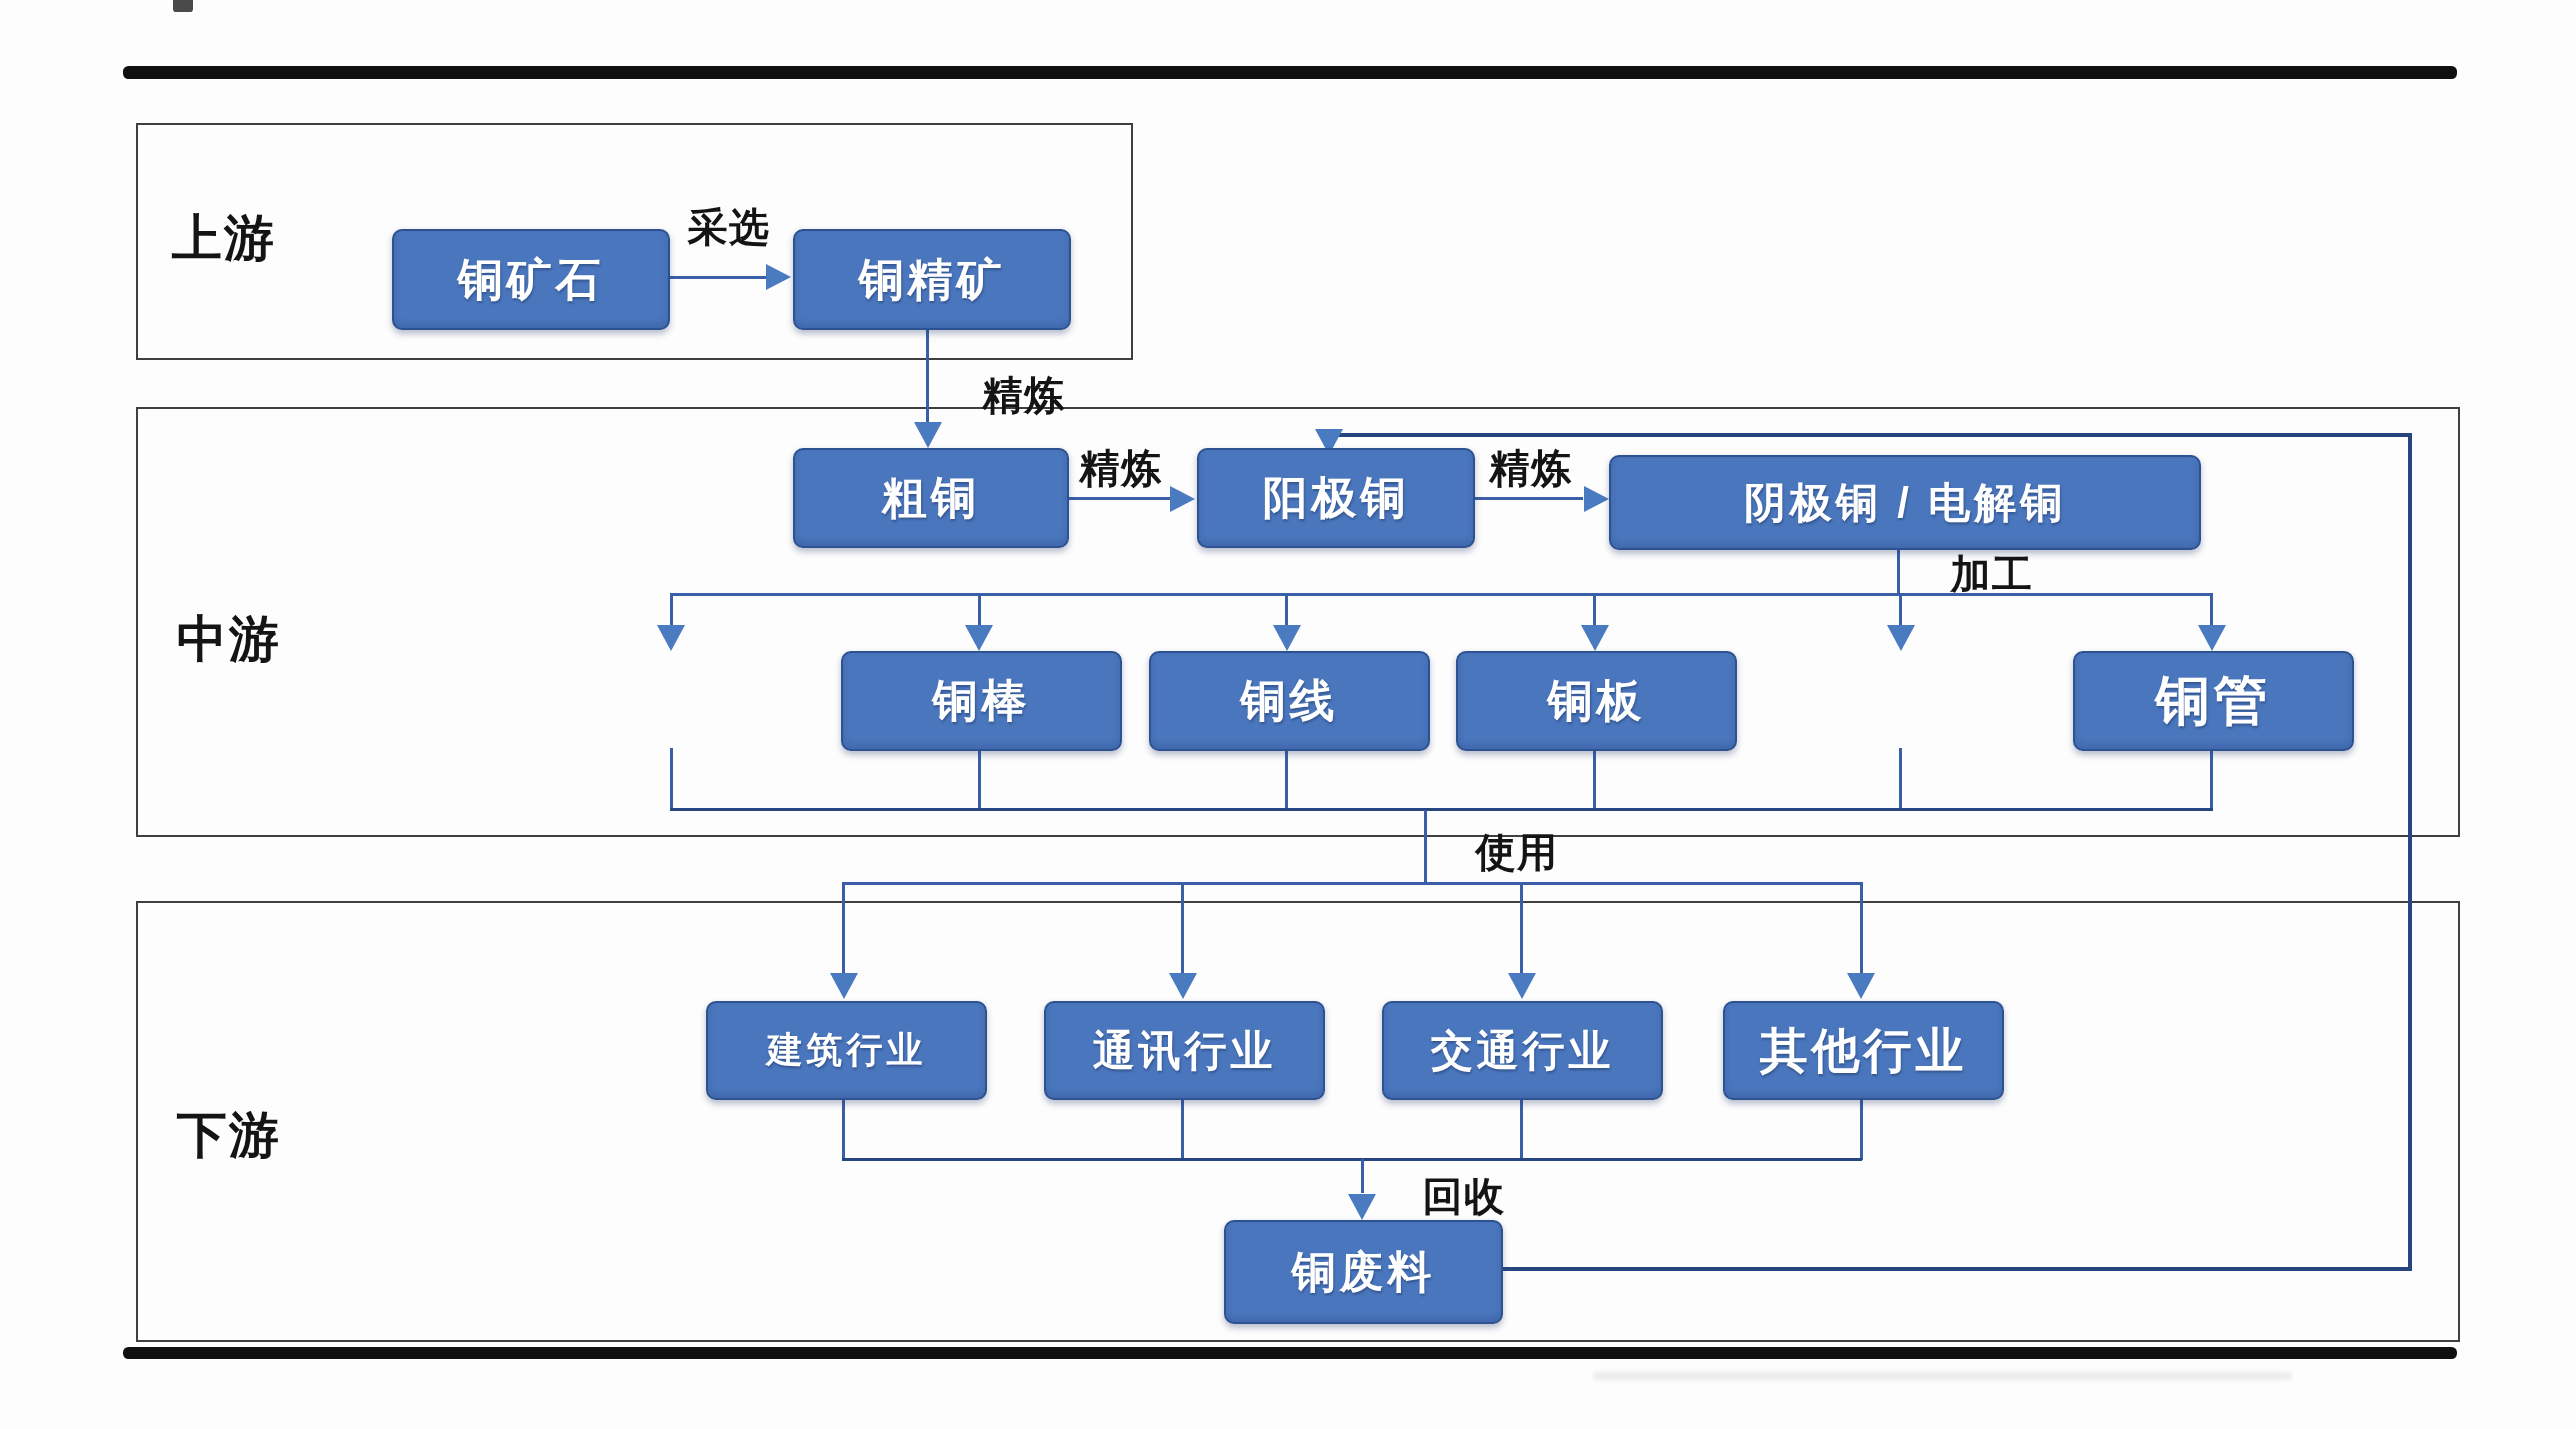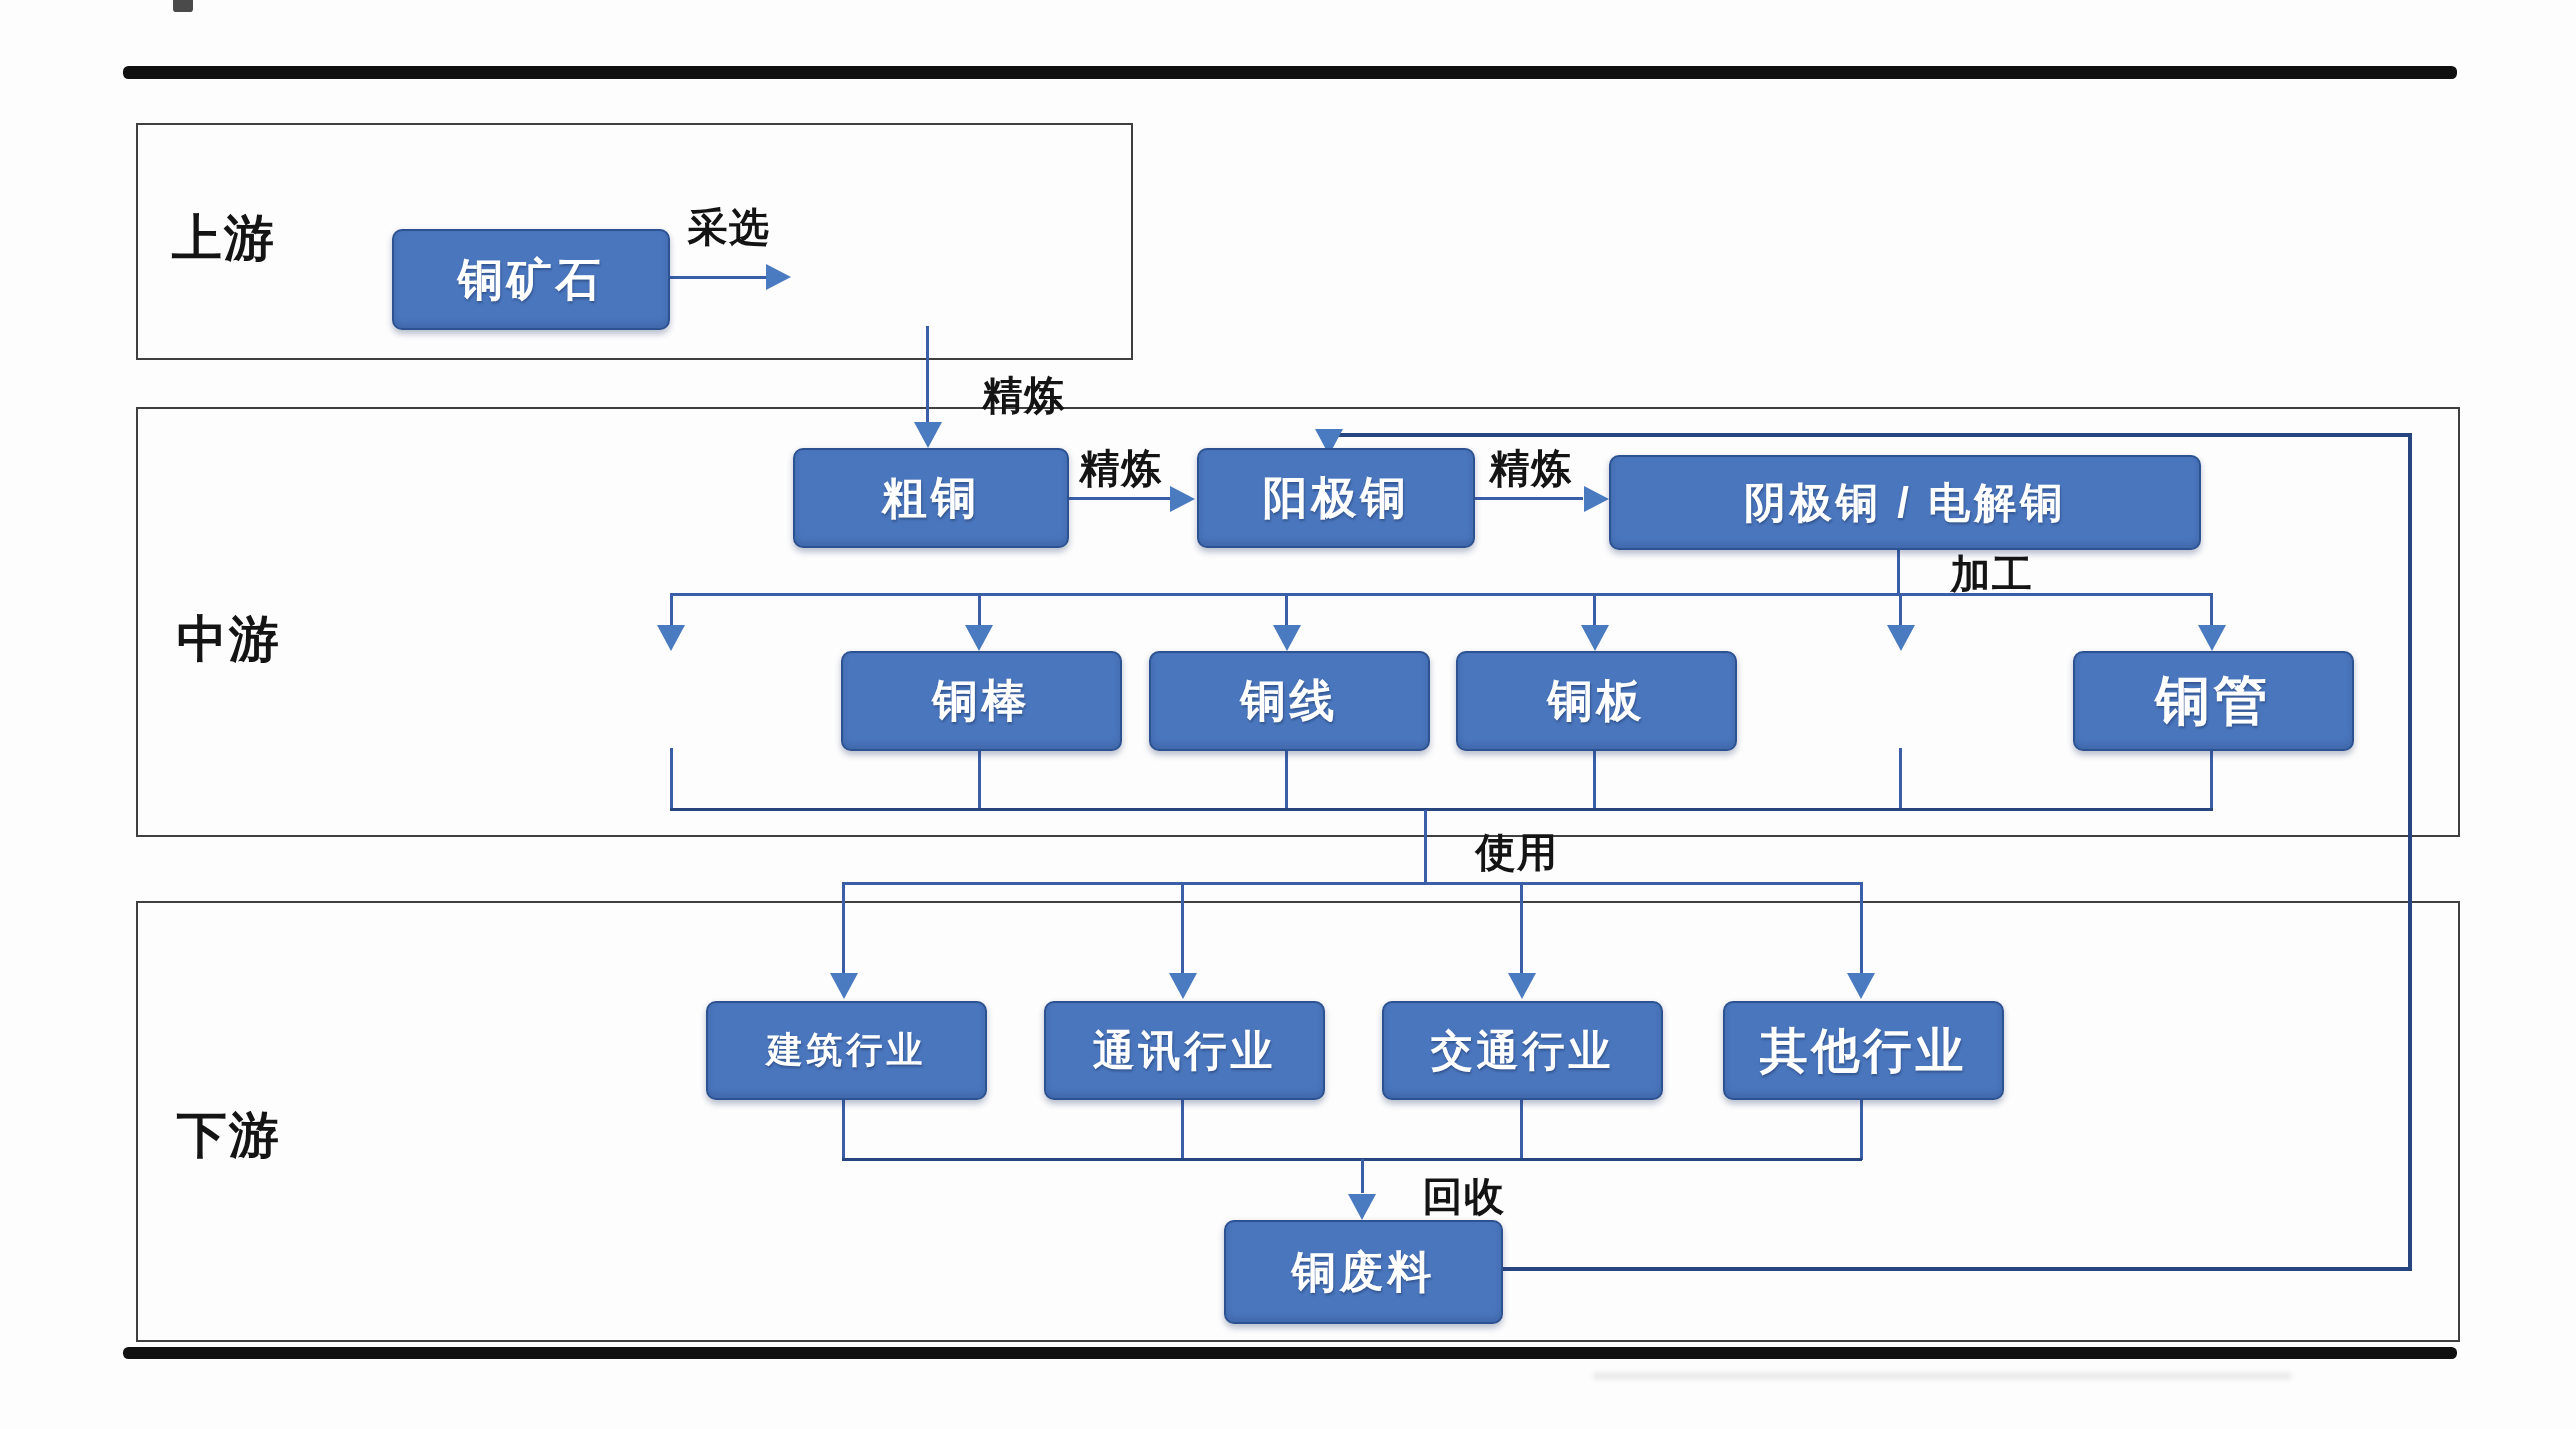--- a/index.html
+++ b/index.html
@@ -115,20 +115,21 @@
 
   <div class="elabel" style="left:729px;top:200px;">采选</div>
   <div class="elabel" style="left:1024px;top:368px;">精炼</div>
   <div class="elabel" style="left:1121px;top:441px;">精炼</div>
   <div class="elabel" style="left:1531px;top:441px;">精炼</div>
   <div class="elabel" style="left:1992px;top:547px;">加工</div>
   <div class="elabel" style="left:1517px;top:825px;">使用</div>
   <div class="elabel" style="left:1464px;top:1169px;">回收</div>
 
   <div class="node" style="left:392px;top:229px;width:274px;height:97px;font-size:45px;">铜矿石</div>
+  <div class="node" style="left:793px;top:229px;width:274px;height:97px;font-size:45px;">铜精矿</div>
 
   <div class="node" style="left:793px;top:448px;width:272px;height:96px;font-size:45px;">粗铜</div>
   <div class="node" style="left:1197px;top:448px;width:274px;height:96px;font-size:45px;">阳极铜</div>
   <div class="node" style="left:1609px;top:455px;width:588px;height:91px;font-size:42px;">阴极铜 / 电解铜</div>
 
   <div class="node" style="left:841px;top:651px;width:277px;height:96px;font-size:45px;">铜棒</div>
   <div class="node" style="left:1149px;top:651px;width:277px;height:96px;font-size:45px;">铜线</div>
   <div class="node" style="left:1456px;top:651px;width:277px;height:96px;font-size:45px;">铜板</div>
   <div class="node" style="left:2073px;top:651px;width:277px;height:96px;font-size:54px;">铜管</div>
 

